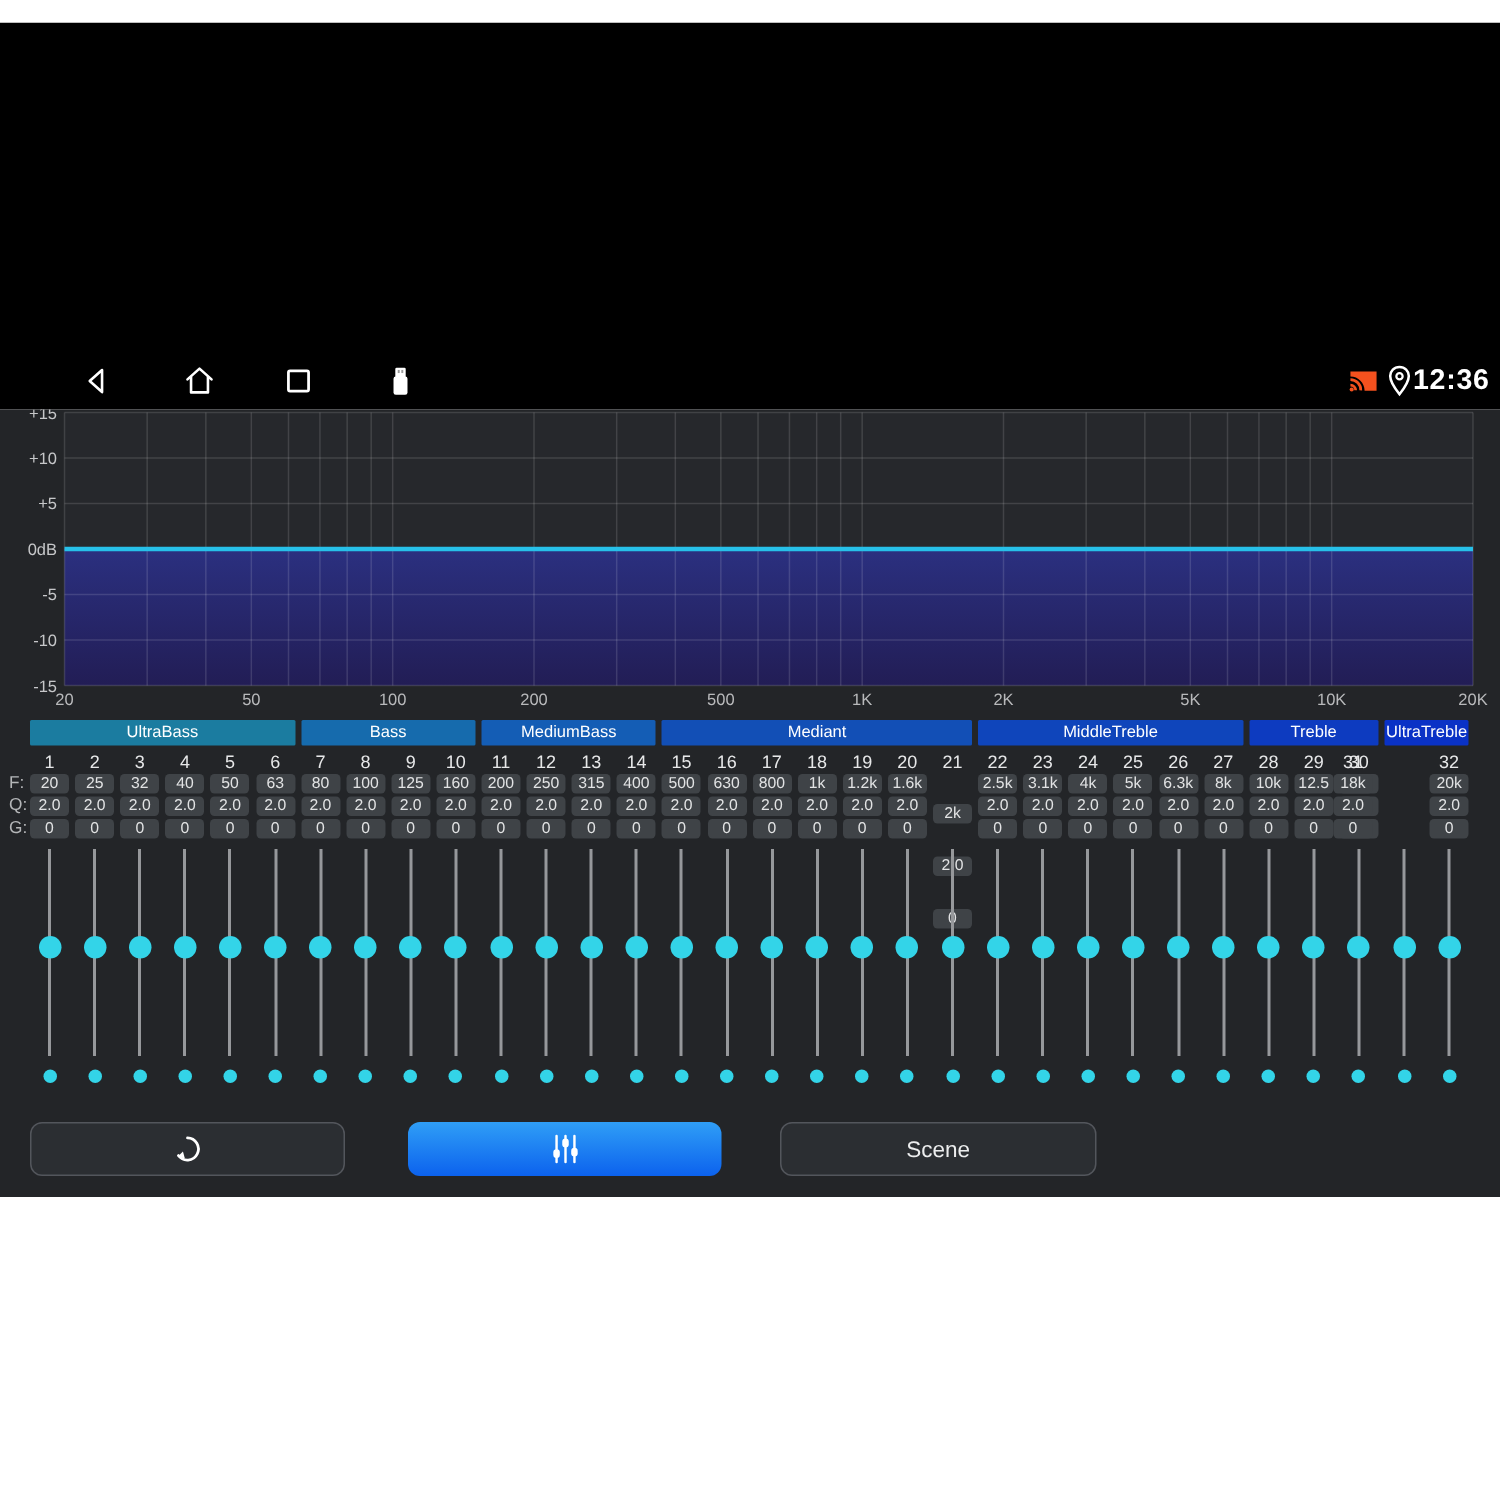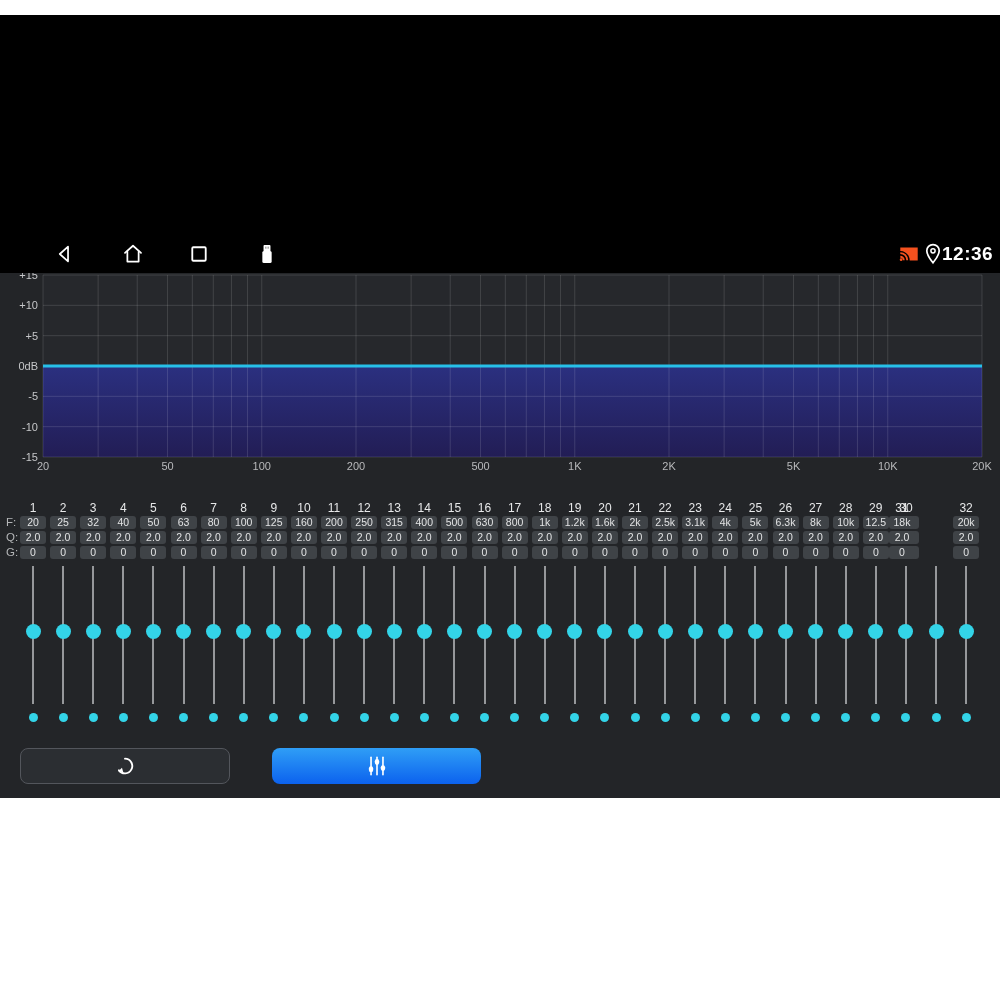--- a/index.html
+++ b/index.html
@@ -136,20 +136,29 @@
           <text x="356" y="197" text-anchor="middle" fill="#b8b9bb" font-size="11">200</text>
           <text x="480.55522271434785" y="197" text-anchor="middle" fill="#b8b9bb" font-size="11">500</text>
           <text x="574.7776113571739" y="197" text-anchor="middle" fill="#b8b9bb" font-size="11">1K</text>
           <text x="669" y="197" text-anchor="middle" fill="#b8b9bb" font-size="11">2K</text>
           <text x="793.5552227143477" y="197" text-anchor="middle" fill="#b8b9bb" font-size="11">5K</text>
           <text x="887.7776113571739" y="197" text-anchor="middle" fill="#b8b9bb" font-size="11">10K</text>
           <text x="982" y="197" text-anchor="middle" fill="#b8b9bb" font-size="11">20K</text>
         </svg>
     </div>
 
+    <div id="groups-bar">
+        <div class="band-group" style="left: 20px; width: 176.5px; background: rgb(27, 124, 160);">UltraBass</div>
+        <div class="band-group" style="left: 200.6px; width: 116.3px; background: rgb(22, 107, 173);">Bass</div>
+        <div class="band-group" style="left: 321px; width: 116.3px; background: rgb(20, 93, 181);">MediumBass</div>
+        <div class="band-group" style="left: 441.4px; width: 206.6px; background: rgb(18, 79, 182);">Mediant</div>
+        <div class="band-group" style="left: 652.1px; width: 176.5px; background: rgb(15, 69, 187);">MiddleTreble</div>
+        <div class="band-group" style="left: 832.7px; width: 86.2px; background: rgb(13, 59, 192);">Treble</div>
+        <div class="band-group" style="left: 923px; width: 56.1px; background: rgb(10, 50, 198);">UltraTreble</div>
+      </div>
 
     <div class="row-labels">
       <div class="row-label">F:</div>
       <div class="row-label">Q:</div>
       <div class="row-label">G:</div>
     </div>
 
     <div id="bands-layer">
         <div class="band-col" style="left: 18px;">
           <div class="band-num">1</div>
@@ -324,21 +333,21 @@
         <div class="slider-dot" style="left: 570.3px; background: rgb(51, 212, 232);"></div>
         <div class="band-col" style="left: 589.9px;">
           <div class="band-num">20</div>
           <div class="val-box">1.6k</div>
           <div class="val-box">2.0</div>
           <div class="val-box">0</div>
         </div>
         <div class="slider-track" style="left: 603.9px; background: rgb(150, 152, 155);"></div>
         <div class="slider-knob" style="left: 597.4px; background: rgb(51, 212, 232);"></div>
         <div class="slider-dot" style="left: 600.4px; background: rgb(51, 212, 232);"></div>
-        <div class="band-col" style="left: 620px;">
+        <div class="band-col" style="left: 620px; gap: 20px;">
           <div class="band-num">21</div>
           <div class="val-box">2k</div>
           <div class="val-box">2.0</div>
           <div class="val-box">0</div>
         </div>
         <div class="slider-track" style="left: 634px; background: rgb(150, 152, 155);"></div>
         <div class="slider-knob" style="left: 627.5px; background: rgb(51, 212, 232);"></div>
         <div class="slider-dot" style="left: 630.5px; background: rgb(51, 212, 232);"></div>
         <div class="band-col" style="left: 650.1px;">
           <div class="band-num">22</div>
@@ -452,16 +461,19 @@
         <g stroke="#fff" stroke-width="1.5" stroke-linecap="round">
           <line x1="6.5" y1="4" x2="6.5" y2="20"></line>
           <line x1="12" y1="4" x2="12" y2="20"></line>
           <line x1="17.5" y1="4" x2="17.5" y2="20"></line>
         </g>
         <rect x="4.5" y="12.2" width="4" height="5.4" rx="2" fill="#fff"></rect>
         <rect x="10" y="5.6" width="4" height="5.4" rx="2" fill="#fff"></rect>
         <rect x="15.5" y="11.2" width="4" height="5.4" rx="2" fill="#fff"></rect>
       </svg>
     </div>
+    <div class="btn" style="left:520px;width:211px">
+      <span>Scene</span>
+    </div>
   </div>
 
   <div class="bottom-white"></div>
 </div>
 
 </body></html>

